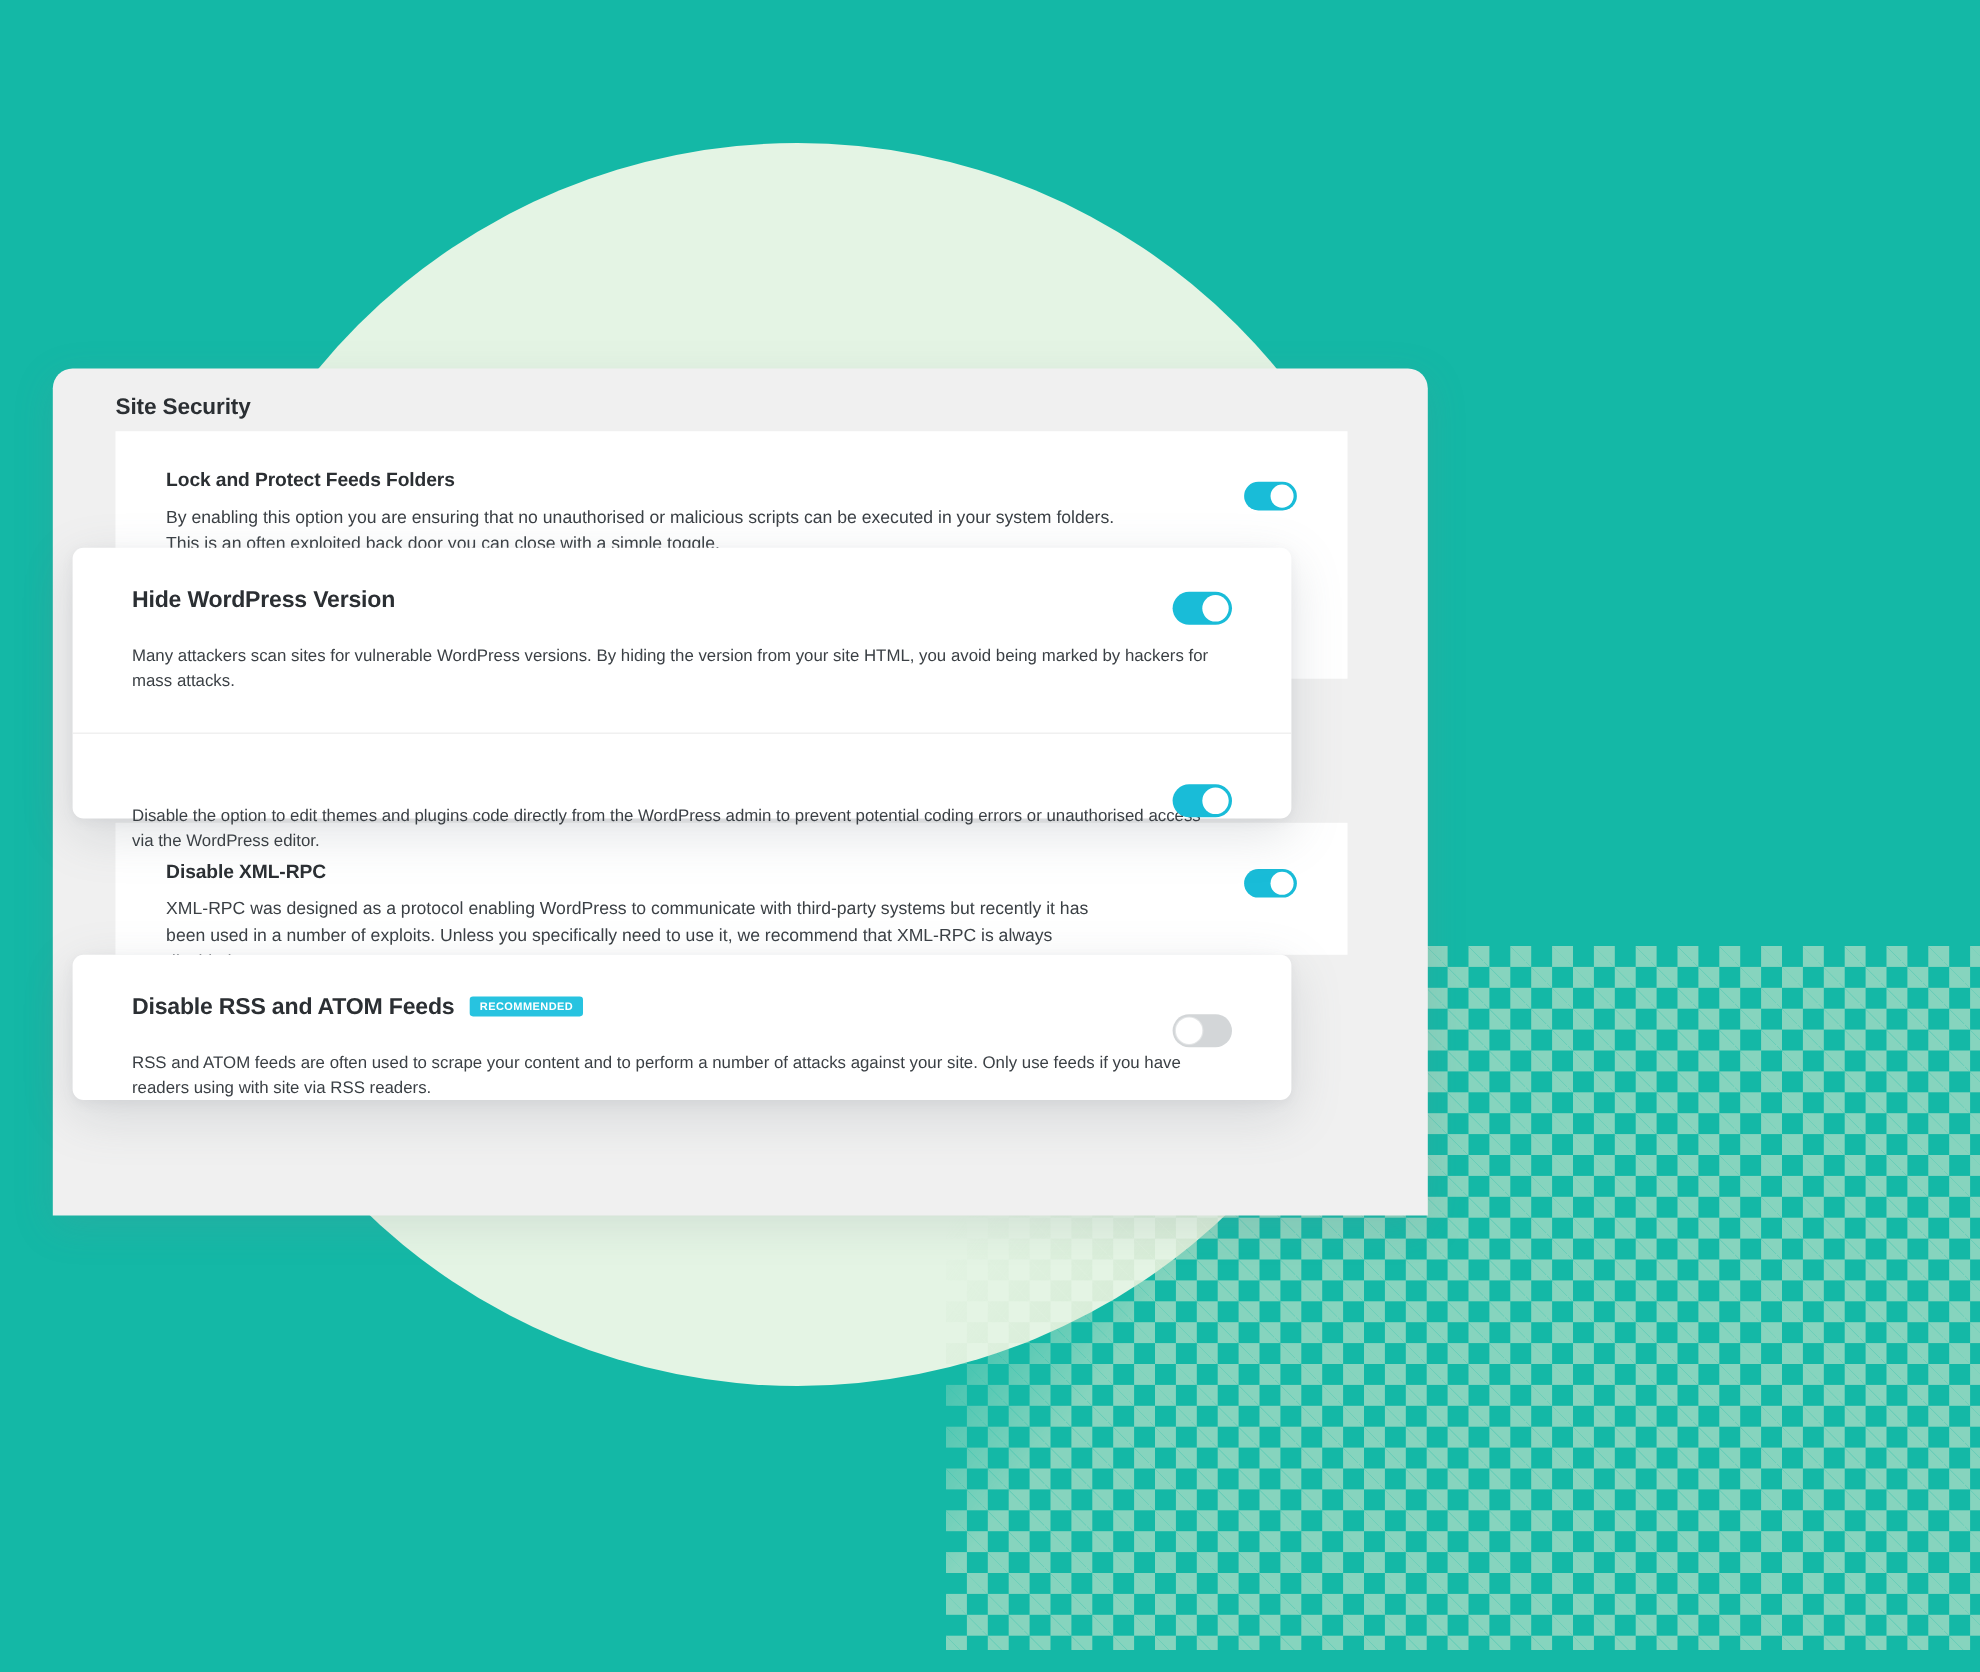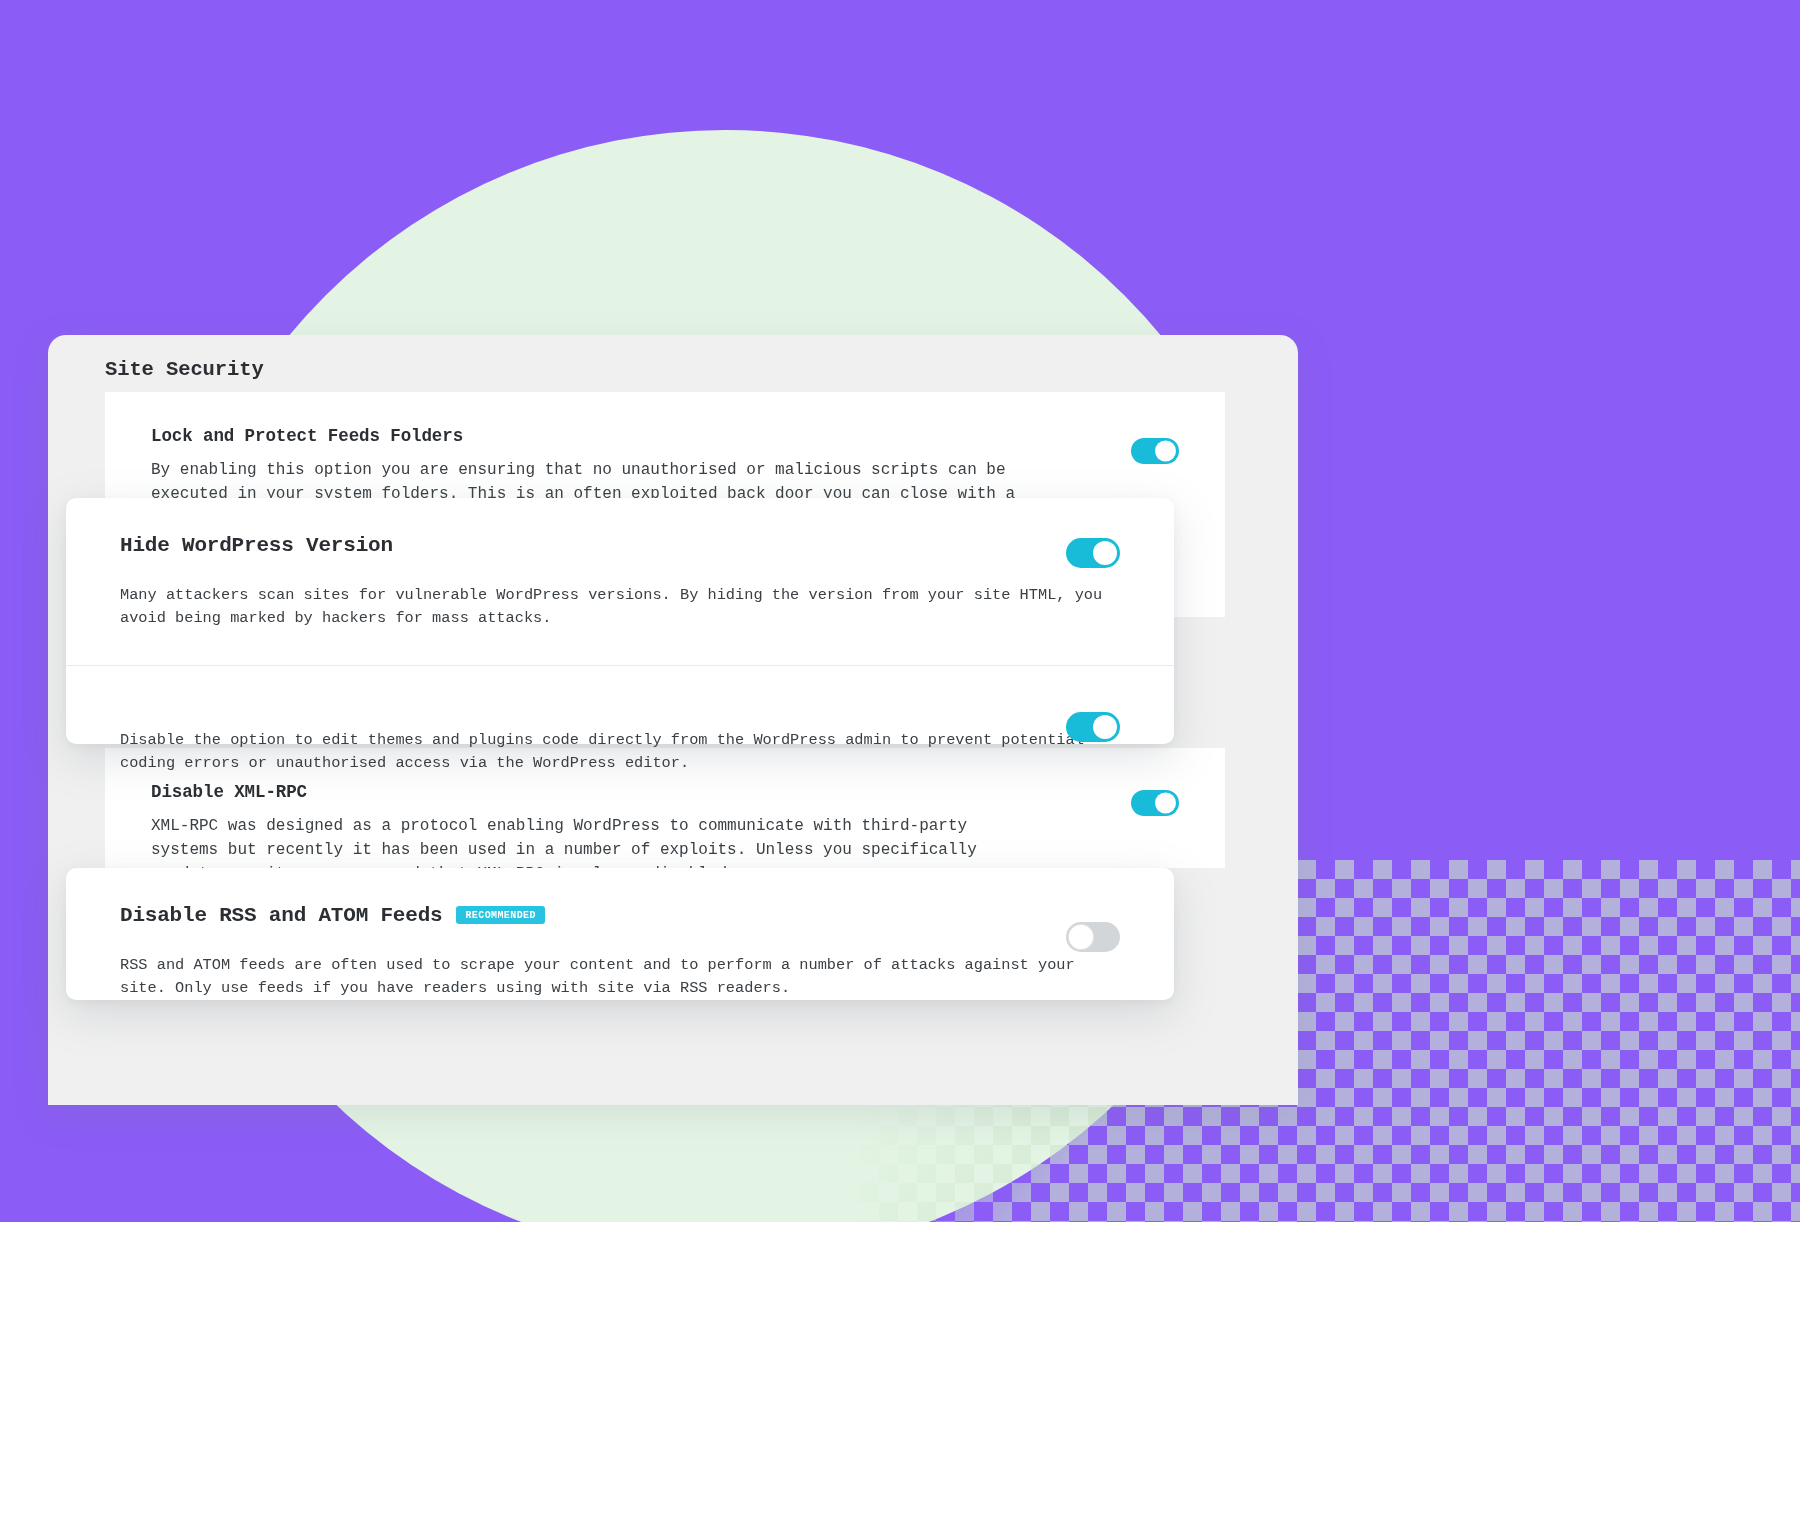--- a/index.html
+++ b/index.html
@@ -8,24 +8,23 @@
     width: 1800px;
     height: 1520px;
     background: #ffffff;
     font-family: "Liberation Sans", sans-serif;
     overflow: hidden;
   }
 
   #stage {
     position: relative;
     width: 1800px;
-    height: 1222px;
-    background: #8b5cf6;
+    height: 1520px;
+    background: #14b8a6;
     overflow: hidden;
-    font-family: Liberation Mono, monospace;
   }
 
   
   .green-circle {
     position: absolute;
     left: 160px;
     top: 130px;
     width: 1130px;
     height: 1130px;
     border-radius: 50%;

